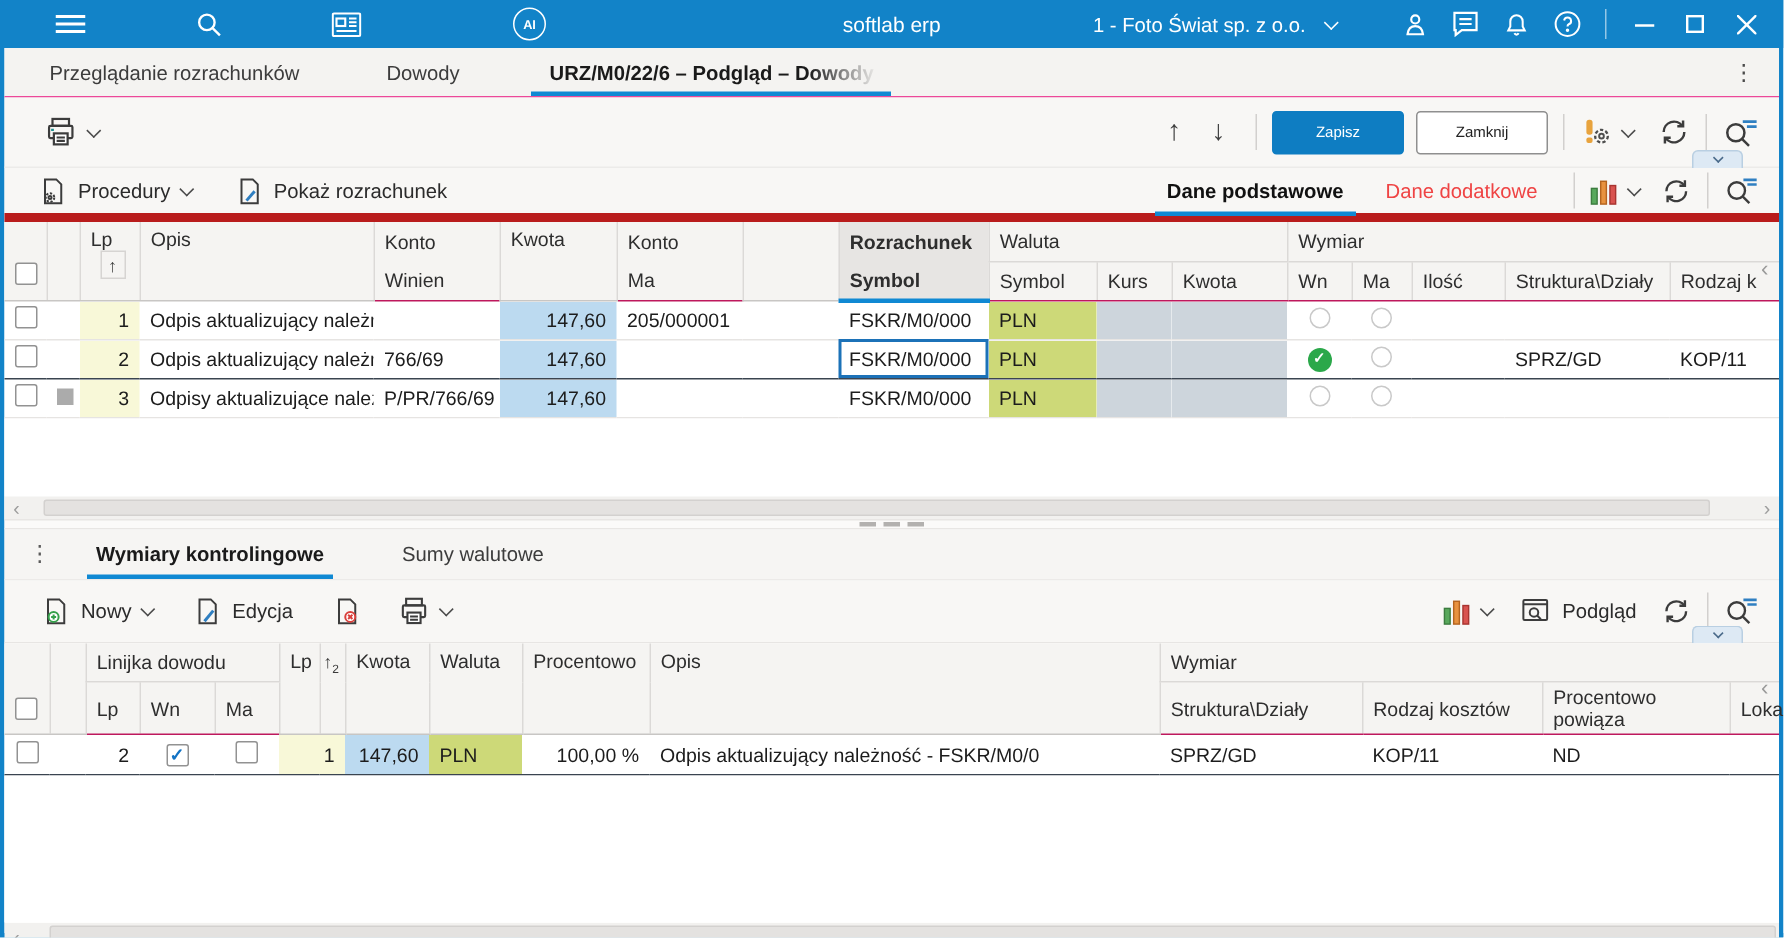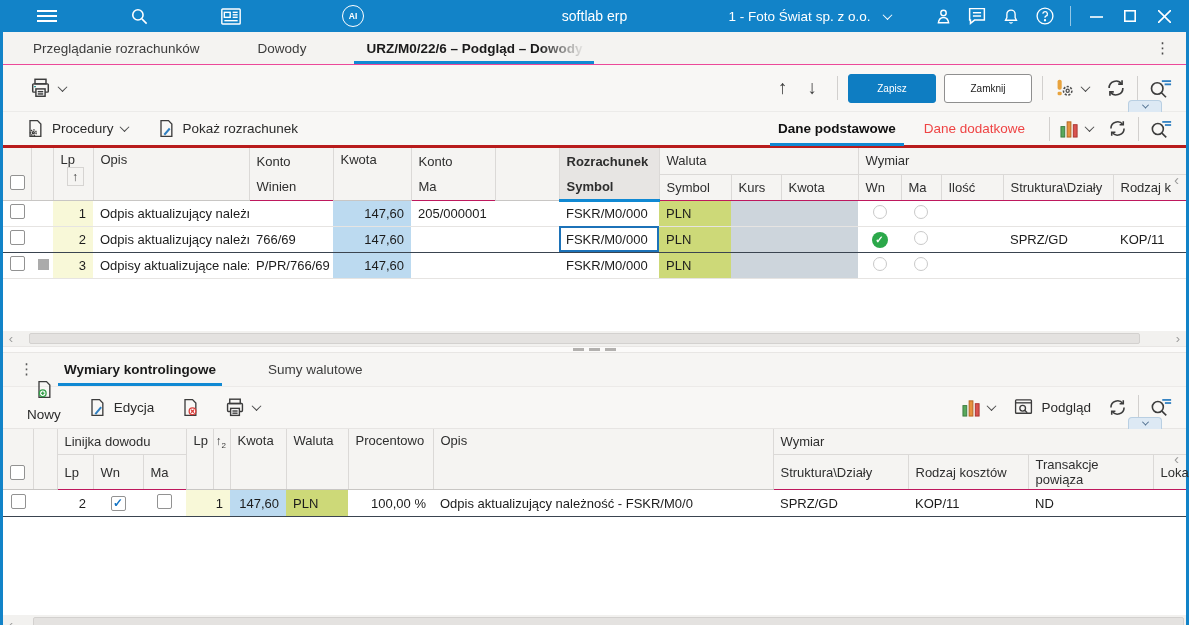--- a/index.html
+++ b/index.html
@@ -22,21 +22,21 @@
   .tabstrip { height:33px; background:#f4f3f1; border-bottom:1px solid #ec4899; display:flex; align-items:stretch; position:relative; }
   .dtab { display:flex; align-items:center; padding:0 22px; font-size:13.5px; color:#3c3c3c; cursor:pointer; position:relative; }
   .dtab.first{ margin-left:0; }
   .dtab.active { font-weight:bold; color:#1a1a1a; }
   .dtab.active::after { content:""; position:absolute; left:10px; right:10px; bottom:0; height:3px; background:#1089d3; }
   .dtab.active .fade { position:absolute; right:10px; top:0; bottom:3px; width:55px; background:linear-gradient(90deg, rgba(244,243,241,0), #f4f3f1 85%); }
   .strip-kebab { position:absolute; right:10px; top:0; height:100%; display:flex; align-items:center; color:#4a4a4a; font-size:15px; cursor:pointer; padding:0 6px;}
 
   
   .toolbar1 { height:47px; background:#f8f7f5; border-bottom:1px solid #ecebe9; display:flex; align-items:center; position:relative; }
-  .toolbar2 { height:36px; background:#f8f7f5; border-bottom:3px solid #b91c1c; display:flex; align-items:center; position:relative; }
+  .toolbar2 { height:36px; background:#f8f7f5; border-bottom:6px solid #b91c1c; display:flex; align-items:center; position:relative; }
   .tool-btn { display:flex; align-items:center; gap:7px; cursor:pointer; color:#2b2b2b; font-size:13.5px; }
   .chv { width:7px; height:7px; border-right:1.6px solid #4a4a4a; border-bottom:1.6px solid #4a4a4a; transform:rotate(45deg) translate(-1px,-1px); display:inline-block; }
   .chv.white { border-color:#fff; }
   .sep-v { width:1px; height:24px; background:#d2d0ce; margin:0 10px; }
   .arrow-glyph { font-size:19px; color:#3f3f3f; cursor:pointer; padding:0 10px; }
   .btn { height:29px; min-width:88px; border-radius:3px; font-size:10px; display:flex; align-items:center; justify-content:center; cursor:pointer; padding:0 14px; }
   .btn.primary { background:#0e7dc2; color:#fff; border:1px solid #0e7dc2; }
   .btn.secondary { background:#fff; color:#222; border:1px solid #8f8f8f; margin-left:8px; }
   .right-group { position:absolute; right:16px; display:flex; align-items:center; }
   .expander { position:absolute; right:24px; bottom:-1px; width:34px; height:12px; background:#dde9f4; border:1px solid #b9cfe2; border-bottom:none; border-radius:4px 4px 0 0; display:flex; align-items:center; justify-content:center; cursor:pointer; }
@@ -444,21 +444,21 @@
         </div>
     <div class="dtab active" style="padding:0 16px;">
           <span>Wymiary kontrolingowe</span>
         </div>
     <div class="dtab" style="margin-left:14px;">
           <span>Sumy walutowe</span>
         </div>
   </div>
 
   <div class="toolbar3">
-    <div class="t3-item" style="margin-left:24px;flex-direction:column;">
+    <div class="t3-item" style="margin-left:24px;">
       <svg width="20" height="21" viewBox="0 0 24 24" fill="none" stroke="#3c3c3c" stroke-width="1.6">
             <path d="M6 2.5h9l4 4v15H6z"></path>
             <circle cx="10.5" cy="16.5" r="4" stroke="#35a04a" fill="#fff"></circle>
             <line x1="10.5" y1="14.5" x2="10.5" y2="18.5" stroke="#35a04a"></line>
             <line x1="8.5" y1="16.5" x2="12.5" y2="16.5" stroke="#35a04a"></line>
           </svg>
       <span>Nowy</span>
       <span class="chv"></span>
     </div>
     <div class="t3-item" style="margin-left:26px;">
@@ -558,21 +558,21 @@
           <th rowspan="2" class="span2"><span>Procentowo</span></th>
           <th rowspan="2" class="span2"><span>Opis</span></th>
           <th colspan="4" class="grp"><span>Wymiar</span></th>
         </tr>
         <tr class="hrow-b" style="height:25px;">
           <th><span>Lp</span></th>
           <th><span>Wn</span></th>
           <th><span>Ma</span></th>
           <th><span>Struktura\Działy</span></th>
           <th><span>Rodzaj kosztów</span></th>
-          <th><span>Transakcje powiąza</span></th>
+          <th><span>Procentowo powiąza</span></th>
           <th><span>Loka</span></th>
         </tr>
       </thead>
       <tbody>
         <tr class="row sel-row" style="height:27px;">
           <td class="ctr"><span class="cbx"></span></td>
           <td></td>
           <td class="num">2</td>
           <td class="ctr"><span class="cbx on"><span>✓</span></span></td>
           <td class="ctr"><span class="cbx"></span></td>

